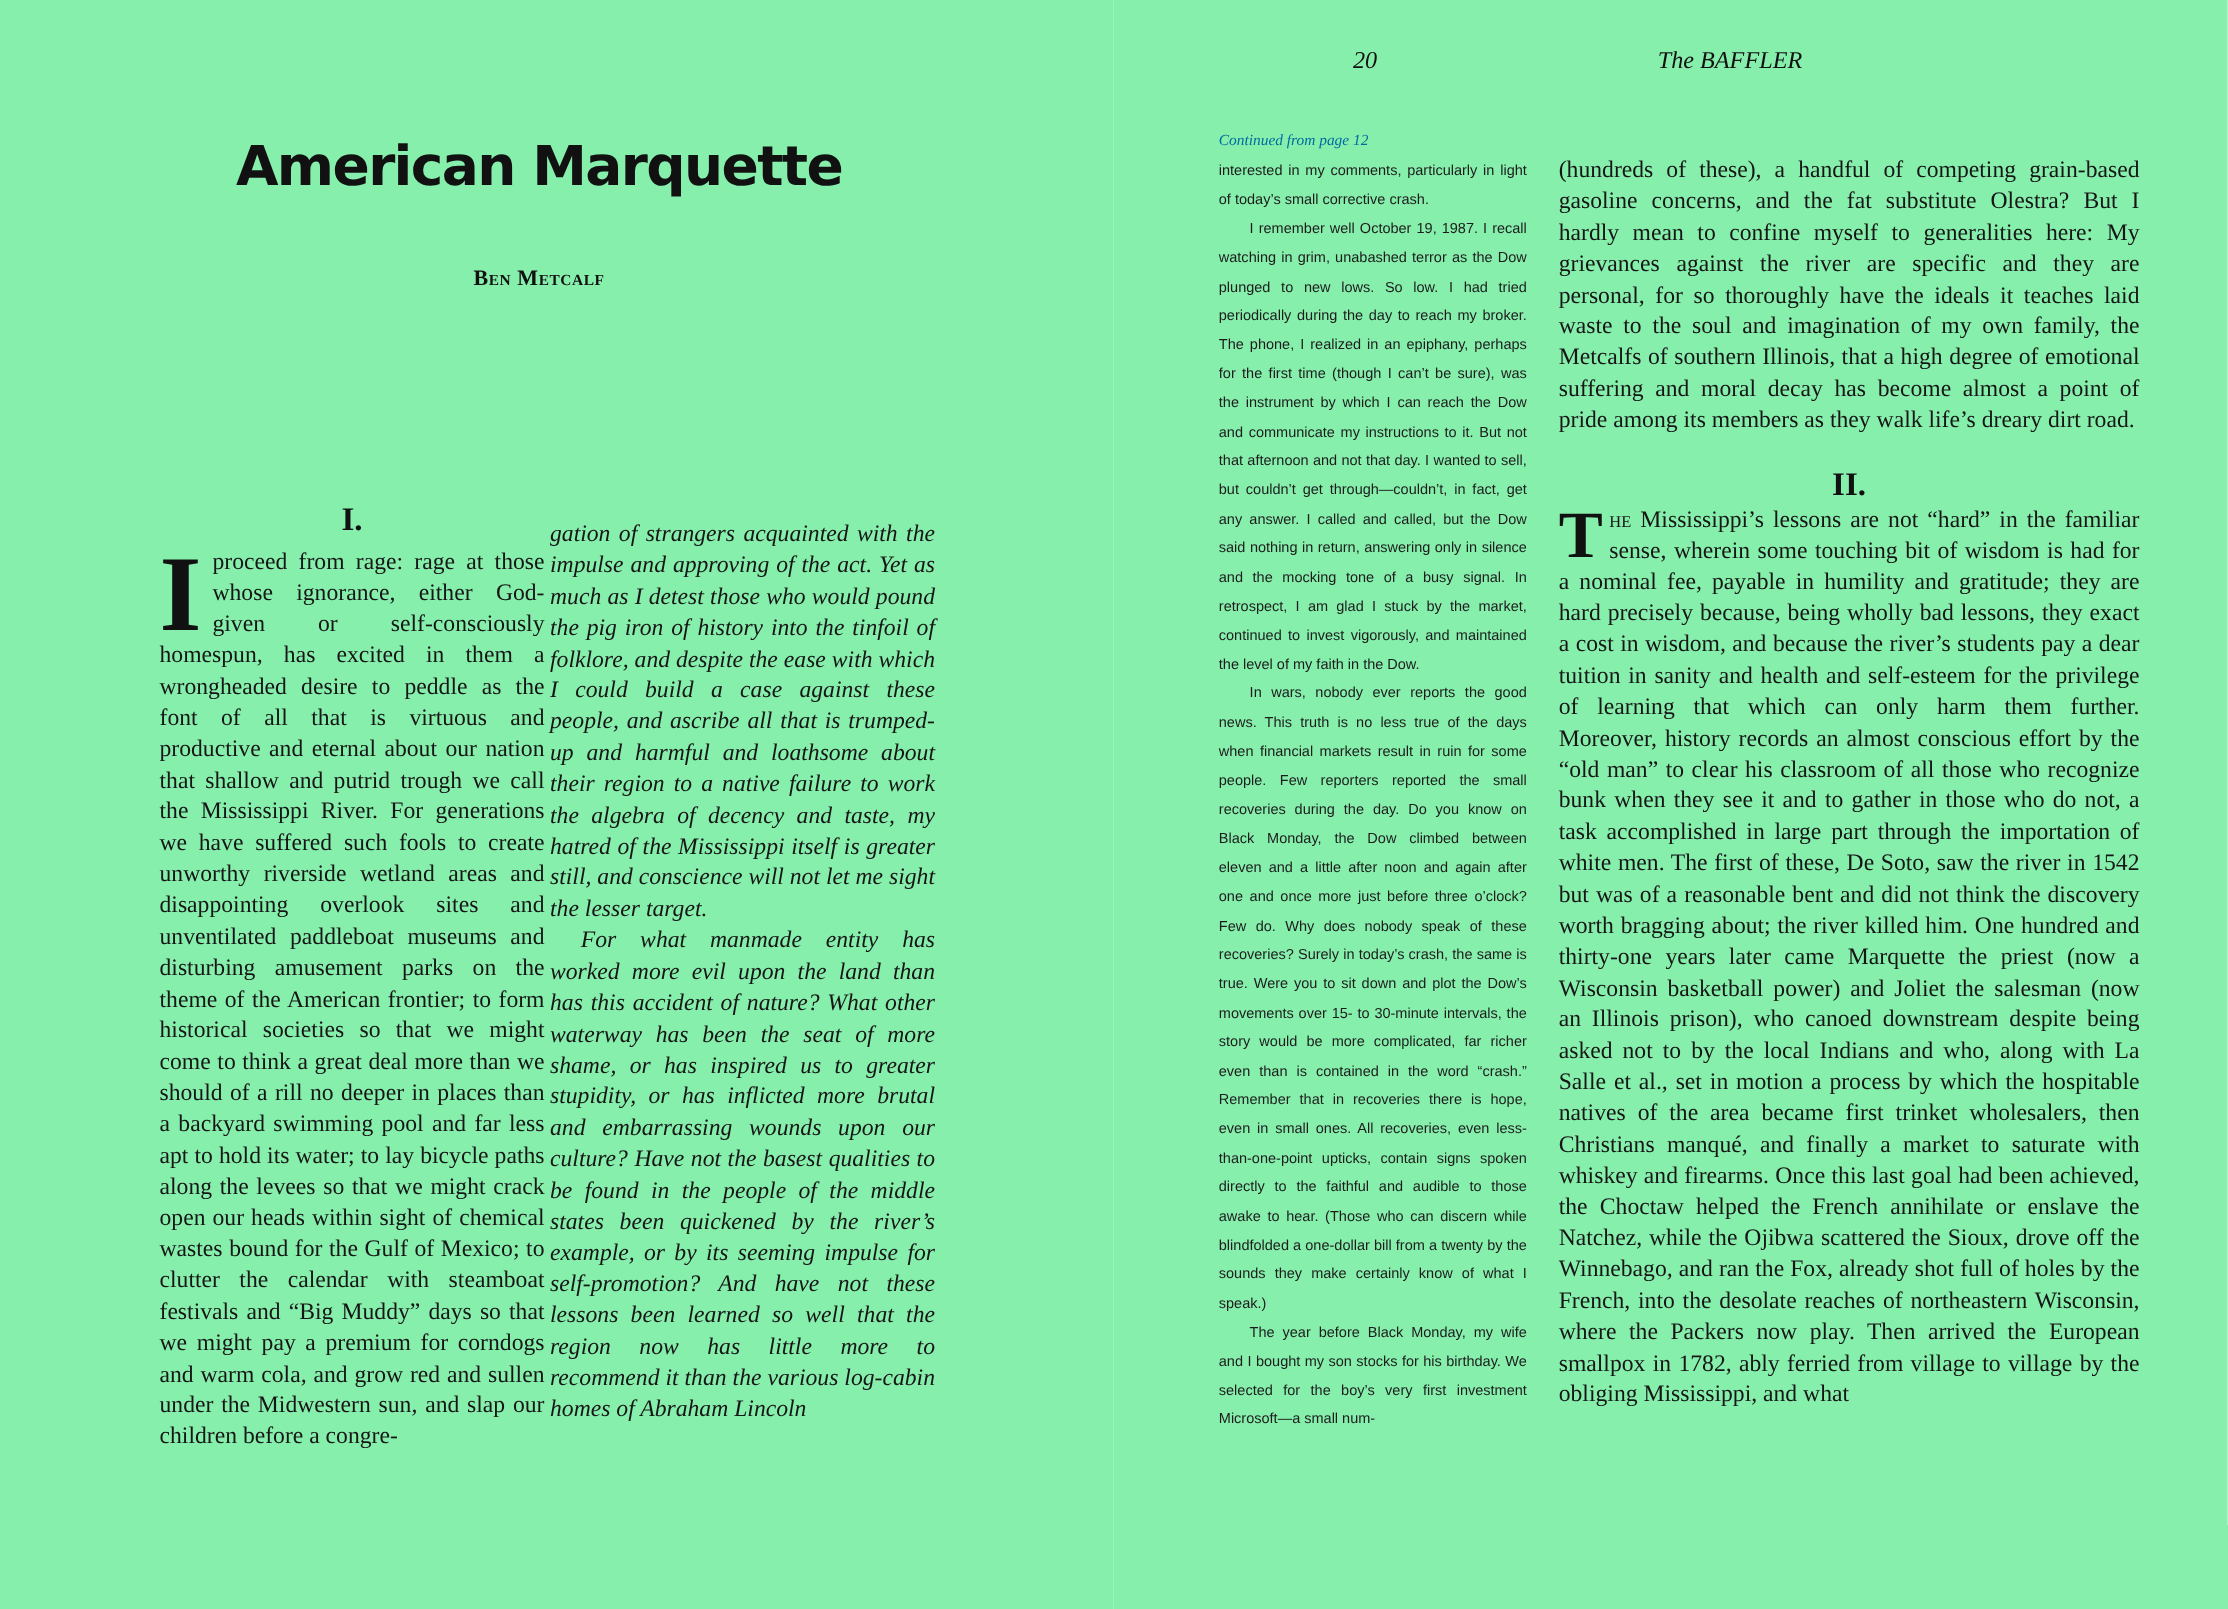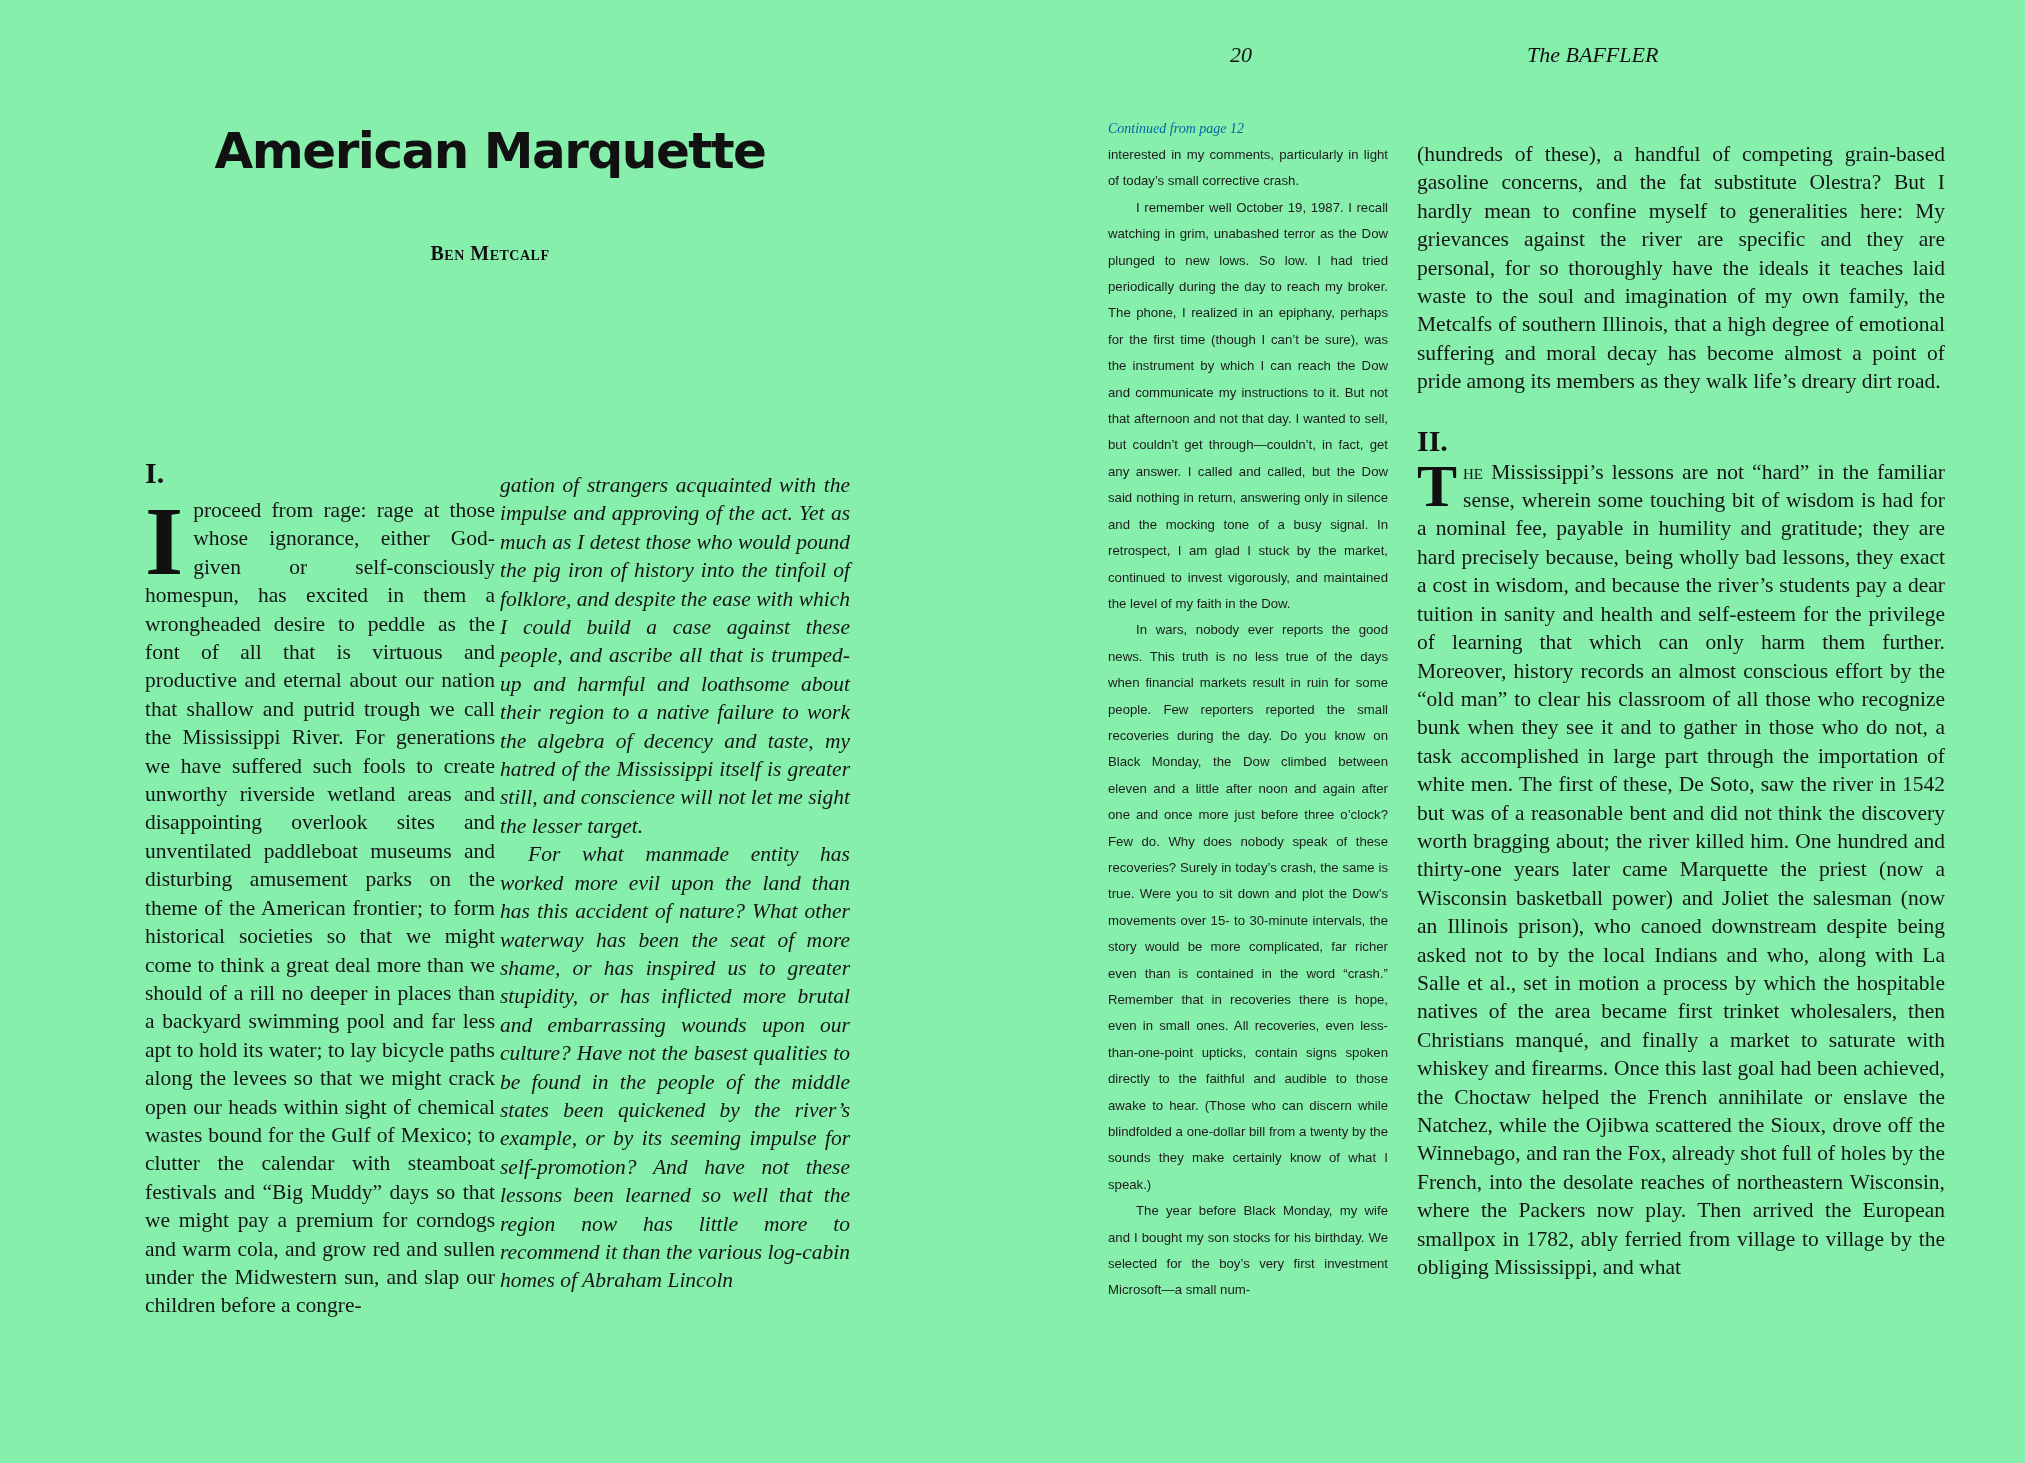--- a/index.html
+++ b/index.html
@@ -14,29 +14,29 @@
   .byline { position: absolute; left: 330px; top: 242px; width: 320px; text-align: center;
     font-family: "Liberation Serif", serif; font-weight: bold; font-size: 20px; font-variant: small-caps; letter-spacing: 0.5px; color: #111; }
 
   .serif-col { position: absolute; font-family: "Liberation Serif", serif; font-size: 21.5px; line-height: 28.4px;
     text-align: justify; color: #161616; margin-top: 16px; }
   .col-l1 { left: 145px; top: 440px; width: 350px; }
   .col-l2 { left: 500px; top: 455px; width: 350px; font-style: italic; }
   .col-l2 p, .col-l1 p, .col-r2 p { margin: 0; }
   .indent { text-indent: 28px; }
 
-  .section-head { text-align: left; font-family: "Liberation Serif", serif; font-weight: bold; font-size: 30px; line-height: 34px; margin-bottom: 6px; color: #111; }
+  .section-head { text-align: center; font-family: "Liberation Serif", serif; font-weight: bold; font-size: 30px; line-height: 34px; margin-bottom: 6px; color: #111; }
   .dropcap { float: left; font-family: "Liberation Serif", serif; font-weight: bold; font-size: 98px; line-height: 78px; margin: 6px 10px 0 0; color: #111; }
   .dropcap-sm { float: left; font-family: "Liberation Serif", serif; font-weight: bold; font-size: 60px; line-height: 48px; margin: 4px 6px 0 0; color: #111; }
   .smallcaps { font-variant: small-caps; }
 
   
   .folio { position: absolute; top: 42px; font-family: "Liberation Serif", serif; font-style: italic; font-size: 22px; color: #111; }
   .folio-num { left: 218px; }
-  .folio-title { left: 515px; }
+  .folio-title { left: 495px; }
 
   
   .sans-col { position: absolute; left: 1108px; top: 118px; width: 280px;
     font-family: "Liberation Sans", sans-serif; font-size: 13.2px; line-height: 26.4px; text-align: justify; color: #1c1c1c; }
   .sans-col p { margin: 0; }
   .cont { font-family: "Liberation Serif", serif; font-style: italic; font-size: 14px; line-height: 22px; margin-bottom: 2px !important; color: #0369a1; }
 
   .col-r2 { left: 1417px; top: 124px; width: 528px; }
   .col-r2 .section-head { margin-top: 28px; margin-bottom: 0; }
 </style>

